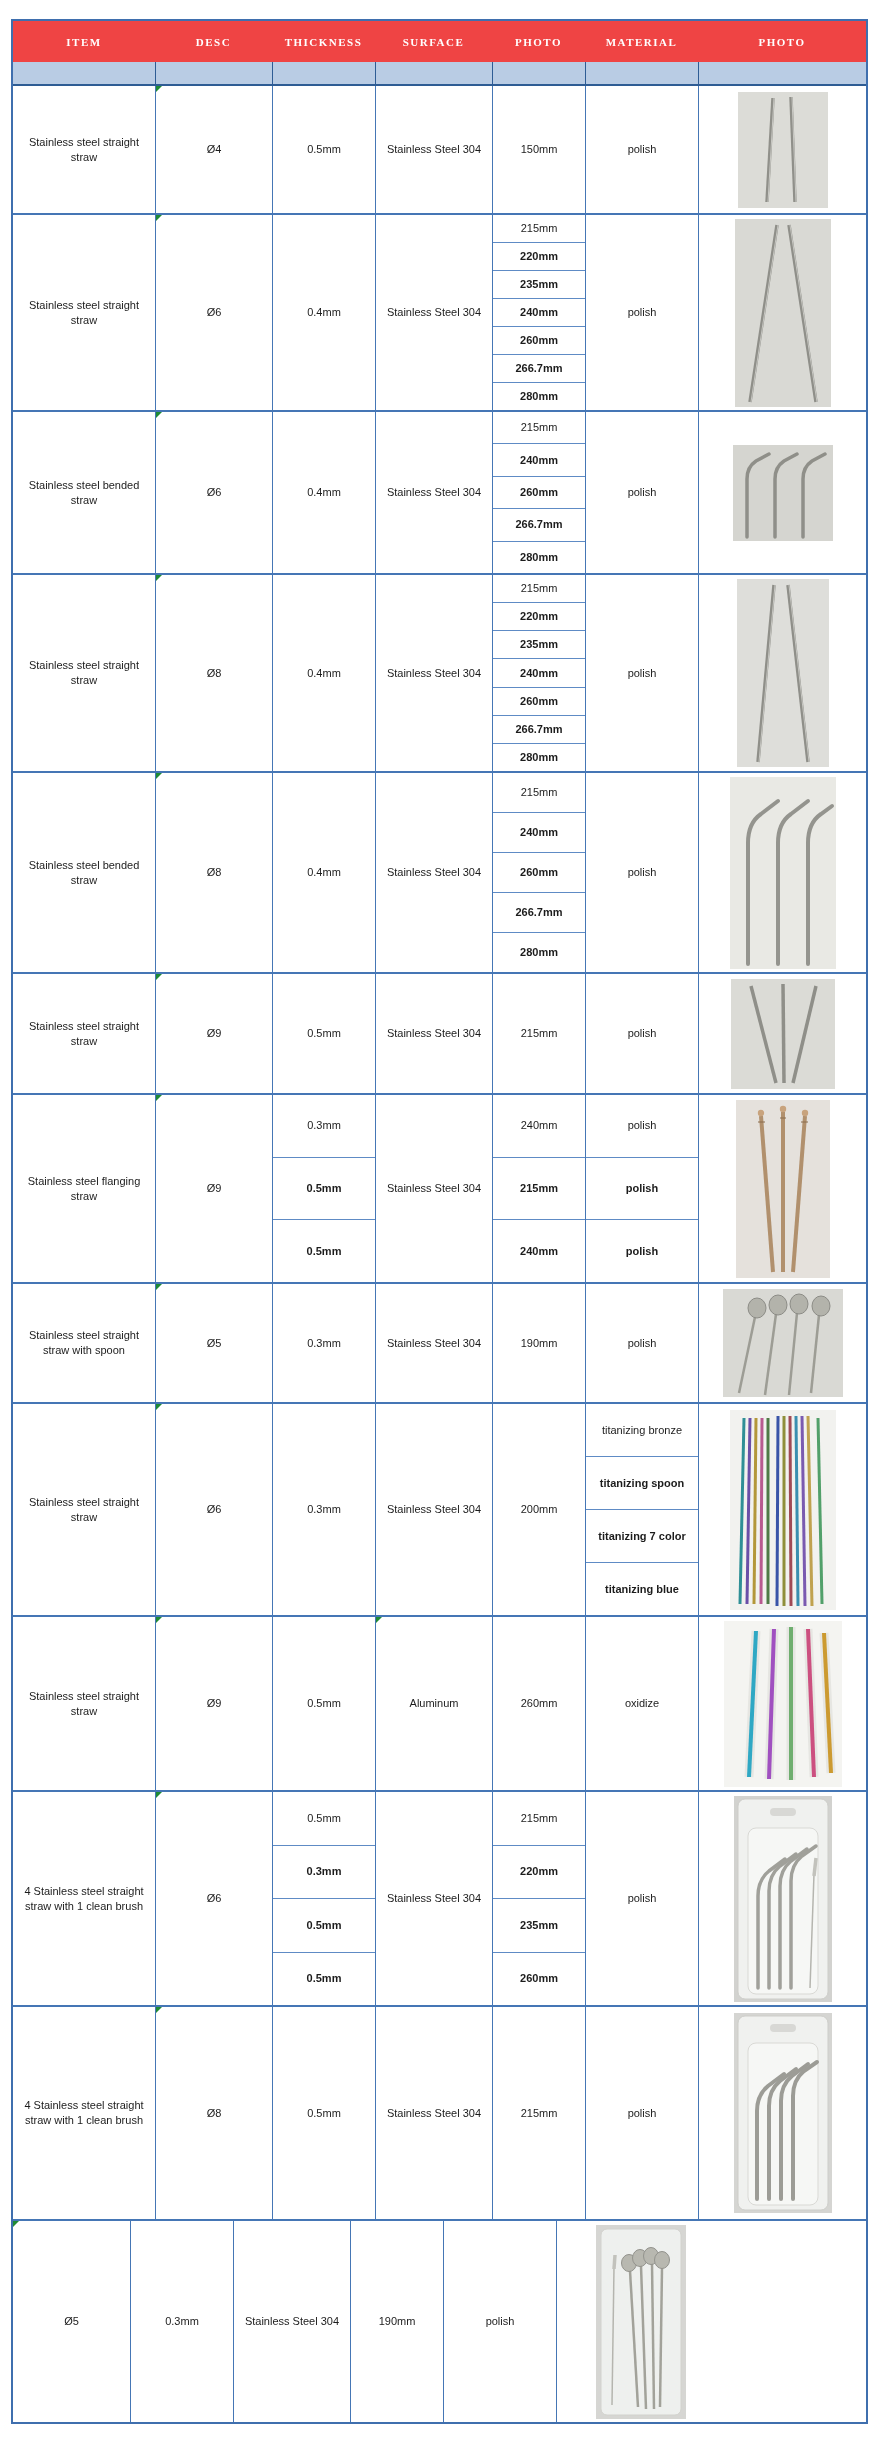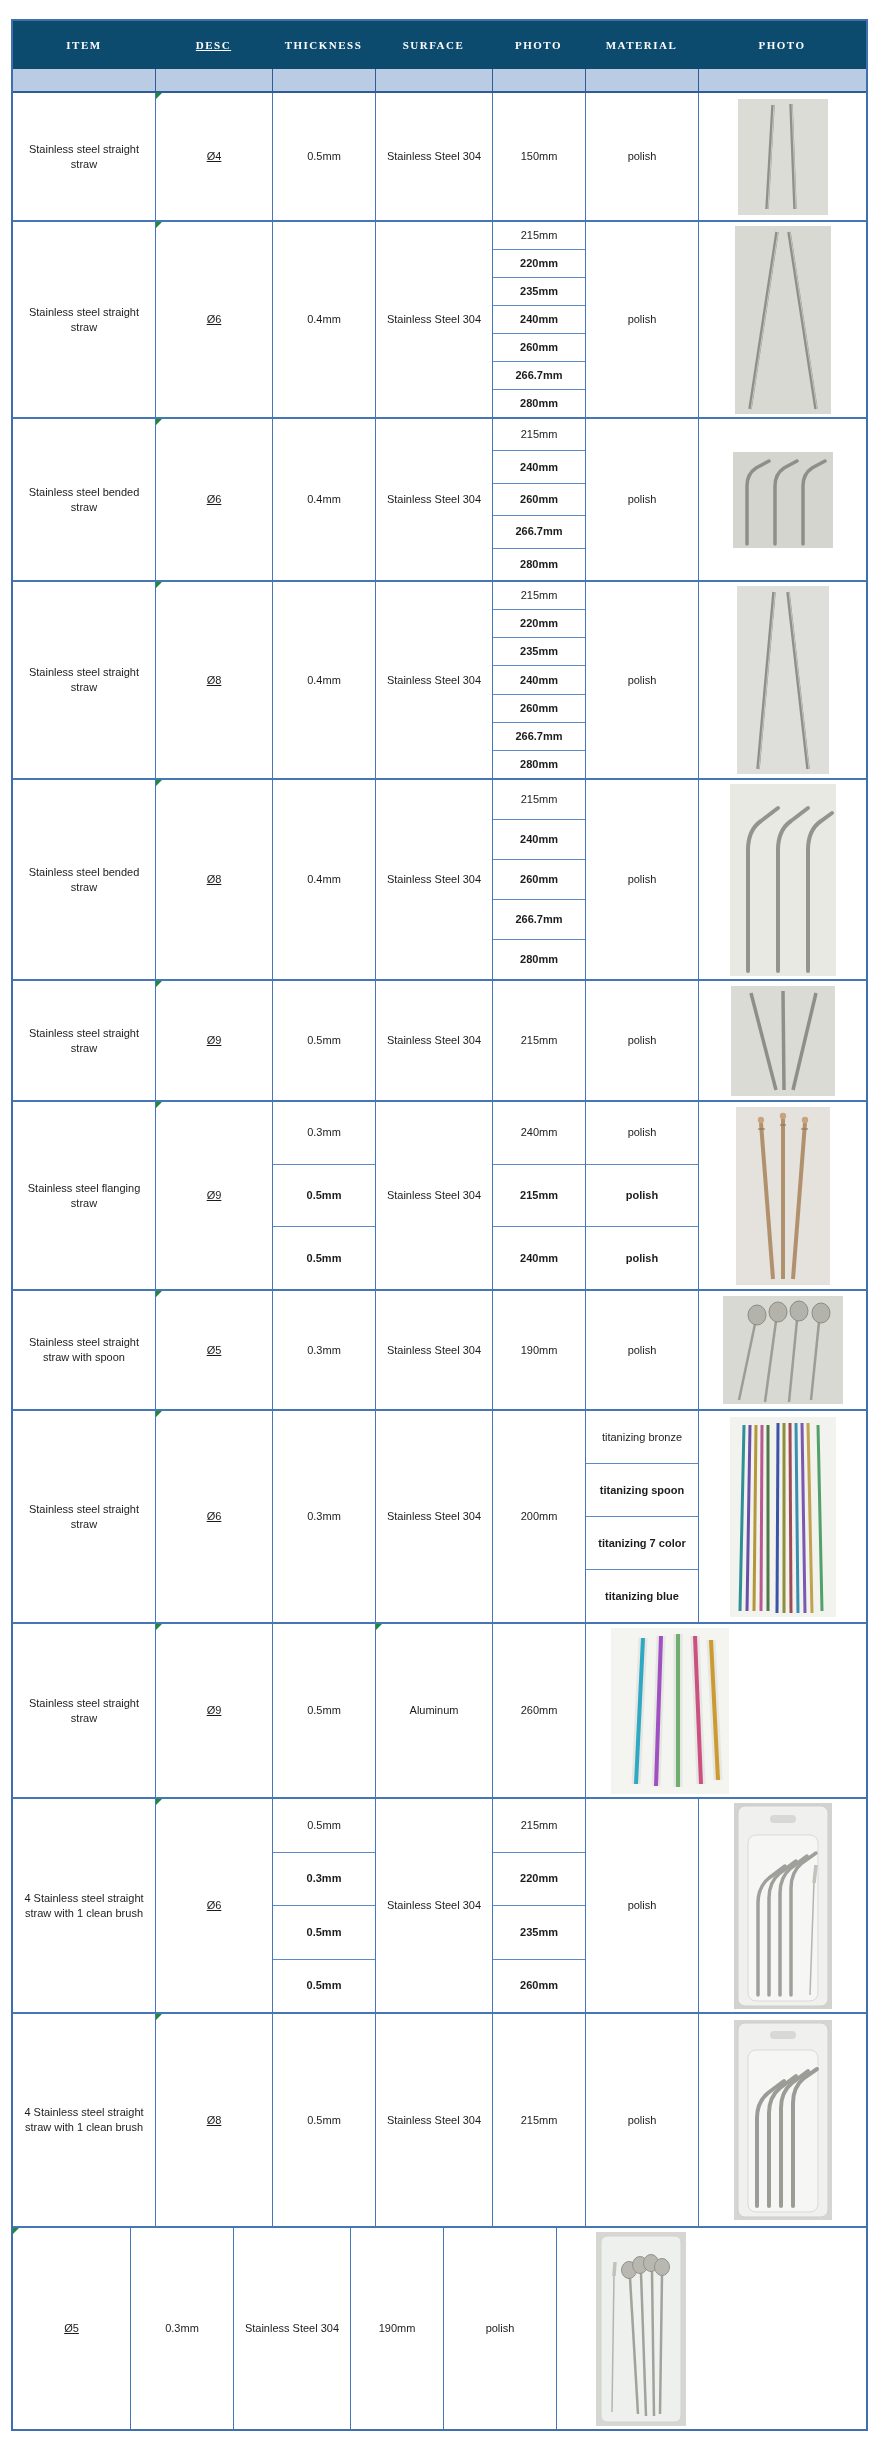--- a/index.html
+++ b/index.html
@@ -5,32 +5,32 @@
   * { margin:0; padding:0; box-sizing:border-box; }
   html,body { background:#ffffff; }
   .canvas {
     position:relative; width:880px; height:2460px; background:#ffffff;
     font-family:"Liberation Sans","DejaVu Sans",sans-serif; color:#1c1c1c;
   }
   .spec-table {
     position:absolute; left:11px; top:19px; width:857px;
     border:2px solid #3f6fae; background:#ffffff;
   }
-  .header-row { display:flex; height:48px; background:#0c4a6e; }
+  .header-row { display:flex; height:41px; background:#ef4444; }
   .hc {
     display:flex; align-items:center; justify-content:center;
     color:#ffffff; font-family:"Liberation Serif","DejaVu Serif",serif;
     font-weight:bold; font-size:11px; letter-spacing:1.5px;
   }
   .subheader-row { display:flex; height:24px; background:#b9cce4; border-bottom:2px solid #2e5c94; }
   .subheader-row .sc { height:100%; }
   .subheader-row .sc + .sc { border-left:1px solid #2e5c94; }
 
   .c-item  { width:142px; }
-  .c-desc  { width:117px;text-decoration:underline; }
+  .c-desc  { width:117px; }
   .c-thick { width:103px; }
   .c-mat   { width:117px; }
   .c-len   { width:93px;  }
   .c-surf  { width:113px; }
   .c-photo { width:168px; }
 
   .trow { display:flex; }
   .trow + .trow { border-top:2px solid #4576b5; }
   .cell {
     display:flex; align-items:center; justify-content:center;
@@ -406,20 +406,23 @@
       <div class="cell c-thick">
           <span>0.5mm</span>
         </div>
       <div class="cell c-mat">
           <span class="gtri"></span>
           <span>Aluminum</span>
         </div>
       <div class="cell c-len">
           <span>260mm</span>
         </div>
+      <div class="cell c-surf">
+          <span>oxidize</span>
+        </div>
       <div class="cell c-photo">
         <svg width="118" height="166" viewBox="0 0 118 166">
           <rect width="118" height="166" fill="#f4f4f1"></rect>
           <line x1="32" y1="10" x2="25" y2="156" stroke="#e6e6e2" stroke-width="9"></line>
             <line x1="32" y1="10" x2="25" y2="156" stroke="#2fa8c4" stroke-width="4"></line>
           <line x1="50" y1="8" x2="45" y2="158" stroke="#e6e6e2" stroke-width="9"></line>
             <line x1="50" y1="8" x2="45" y2="158" stroke="#a050c0" stroke-width="4"></line>
           <line x1="67" y1="6" x2="67" y2="159" stroke="#e6e6e2" stroke-width="9"></line>
             <line x1="67" y1="6" x2="67" y2="159" stroke="#6fae6f" stroke-width="4"></line>
           <line x1="84" y1="8" x2="90" y2="156" stroke="#e6e6e2" stroke-width="9"></line>

